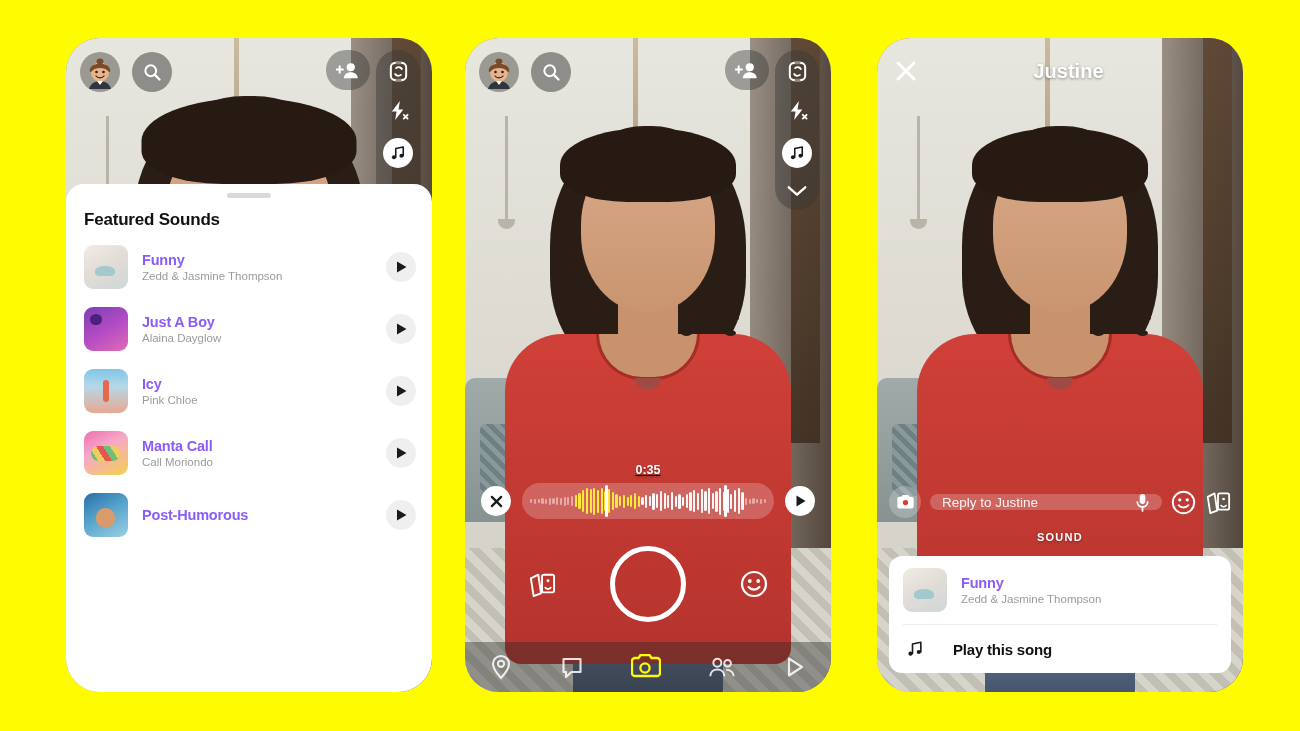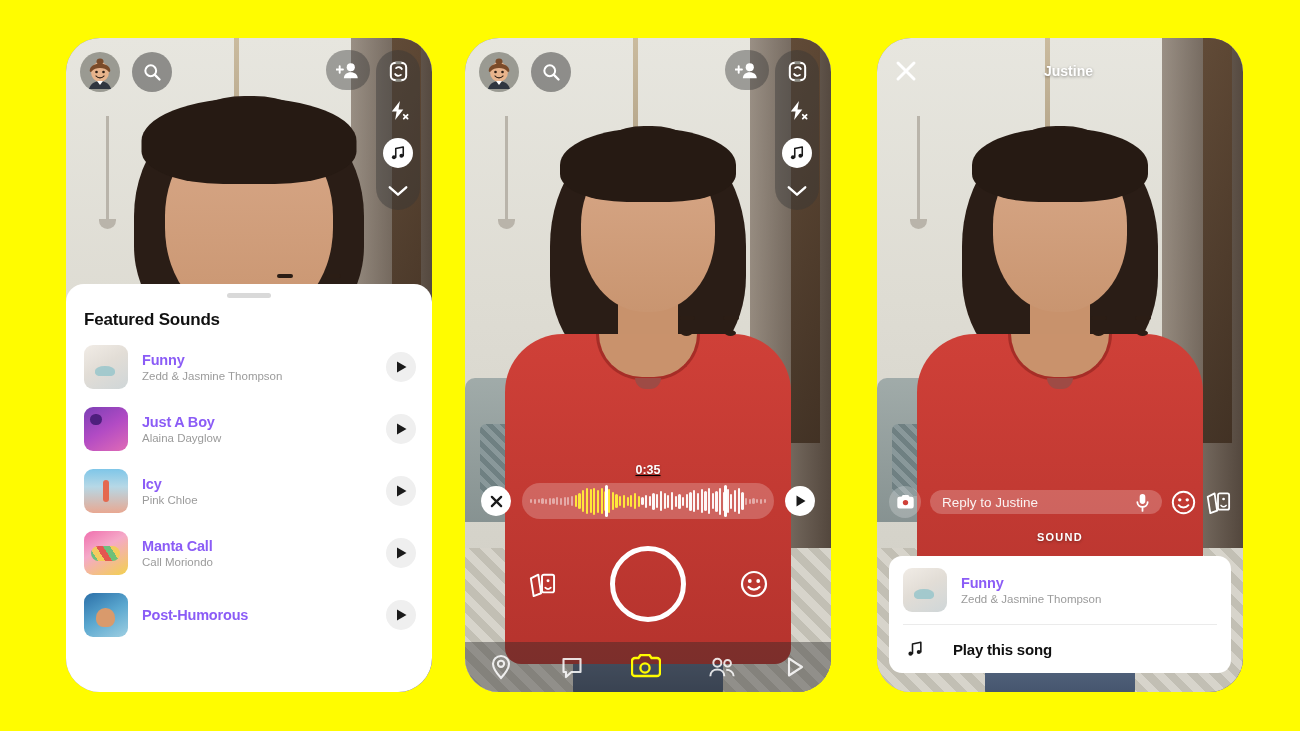--- a/index.html
+++ b/index.html
@@ -152,21 +152,21 @@
     border-radius:22px; background: rgba(55,55,55,.42);
     display:flex; align-items:center; justify-content:center;
   }
   .music-active {
     width:30px; height:30px; border-radius:50%; background:#fff;
     display:flex; align-items:center; justify-content:center;
   }
 
   
   .sheet {
-    position:absolute; left:0; right:0; bottom:0; height:408px;
+    position:absolute; left:0; right:0; bottom:0; height:508px;
     background:#fff; border-radius:18px 18px 0 0;
     display:flex; flex-direction:column; overflow:hidden;
   }
   .grabber { width:44px; height:5px; border-radius:3px; background:#d9d9d9; margin:9px auto 0; }
   .sheet-title {
     font-size:17px; font-weight:bold; color:#111; padding:12px 18px 6px;
     letter-spacing:-.2px;
   }
   .sound-list { flex:1; overflow:hidden; }
   .sound-row {
@@ -217,34 +217,34 @@
     display:flex; align-items:center; justify-content:space-around;
   }
 
   
   .p3-top {
     position:absolute; top:16px; left:0; right:0; height:34px;
     display:flex; align-items:center;
   }
   .p3-close { position:absolute; left:18px; }
   .p3-title {
-    flex:1; text-align:center; font-size:14px; font-weight:bold; color:#fff;
+    flex:1; text-align:center; font-size:20px; font-weight:bold; color:#fff;
     text-shadow:0 1px 3px rgba(0,0,0,.4);
     padding-left:17px;
   }
   .reply-row {
     position:absolute; left:0; right:0; top:448px;
     display:flex; align-items:center; gap:9px; padding:0 12px;
   }
   .cam-circ {
     width:32px; height:32px; border-radius:50%; background:rgba(255,255,255,.22);
     display:flex; align-items:center; justify-content:center; flex:0 0 auto;
   }
   .reply-field {
-    flex:1; height:24px; border-radius:16px; background:rgba(255,255,255,.22);
+    flex:1; height:16px; border-radius:16px; background:rgba(255,255,255,.22);
     display:flex; align-items:center; padding:0 12px; gap:8px;
   }
   .reply-ph { flex:1; font-size:13.5px; color:rgba(255,255,255,.92); }
   .sound-label {
     position:absolute; left:0; right:0; top:493px; text-align:center;
     font-size:11px; font-weight:bold; letter-spacing:1.3px; color:#fff;
     text-shadow:0 1px 3px rgba(0,0,0,.35);
   }
   .p3-card {
     position:absolute; left:12px; right:12px; top:518px;

